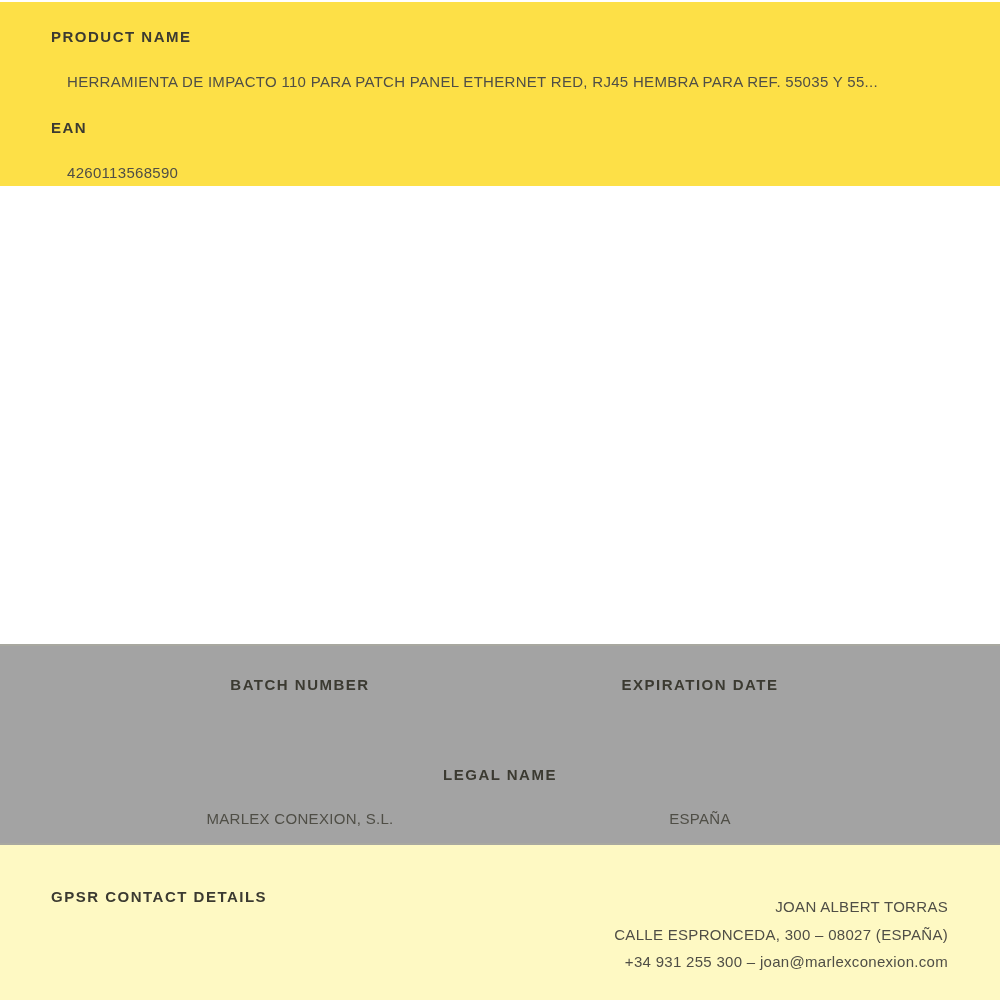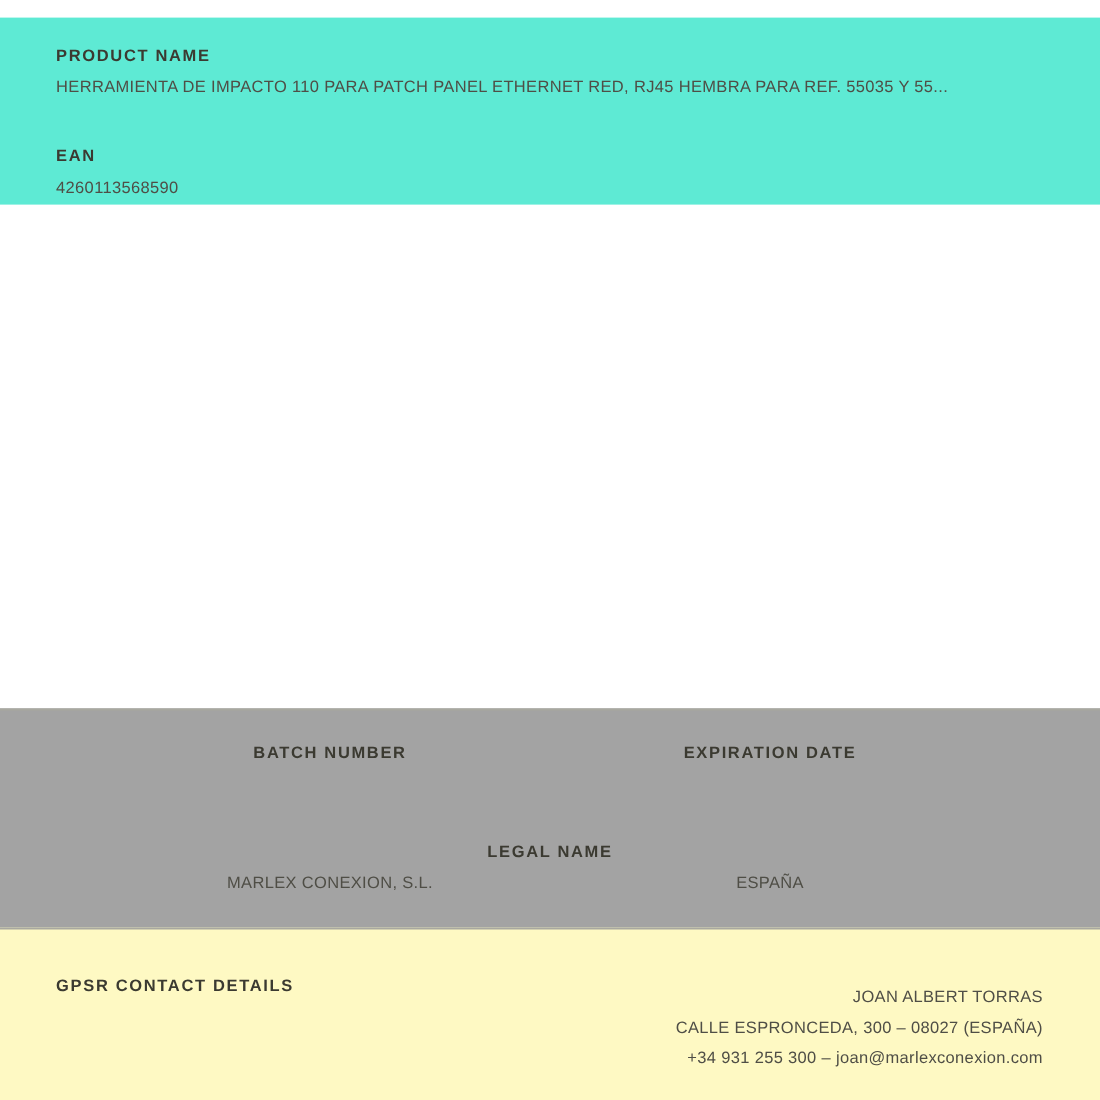--- a/index.html
+++ b/index.html
@@ -14,23 +14,23 @@
     font-family: "Liberation Sans", sans-serif;
     overflow: hidden;
   }
   .section {
     position: absolute;
     left: 0;
     width: 1000px;
     box-sizing: border-box;
   }
   .section-top {
-    top: 16px;
+    top: 2px;
     height: 186px;
-    background: #5eead4;
+    background: #fde047;
     border-bottom: 2px solid #A8A8A0;
   }
   .section-image {
     top: 186px;
     height: 458px;
     background: #ffffff;
   }
   .section-info {
     top: 644px;
     height: 199px;
@@ -48,21 +48,21 @@
     font-weight: bold;
     letter-spacing: 1.5px;
     color: #3B3A31;
     margin: 0;
   }
   .v-text {
     font-size: 15px;
     font-weight: normal;
     letter-spacing: 0.3px;
     color: #4F4E46;
-    margin: 0;
+    margin: 16px;
   }
   
   .pos-product-label { position: absolute; left: 51px; top: 26px; }
   .pos-product-value { position: absolute; left: 51px; top: 55px; right: 30px; white-space: nowrap; overflow: hidden; }
   .pos-ean-label     { position: absolute; left: 51px; top: 117px; }
   .pos-ean-value     { position: absolute; left: 51px; top: 146px; }
   
   .info-row {
     position: absolute;
     left: 100px;

